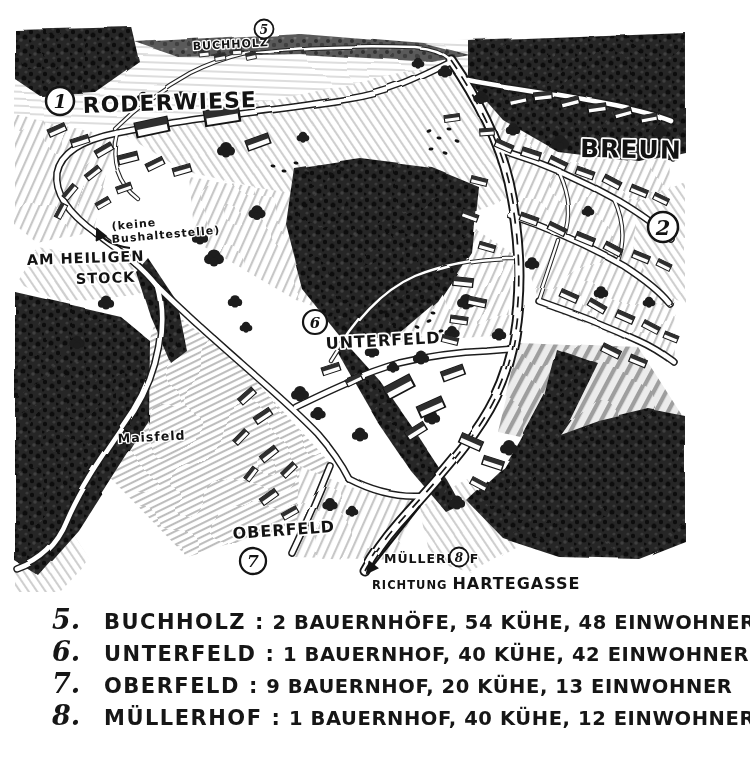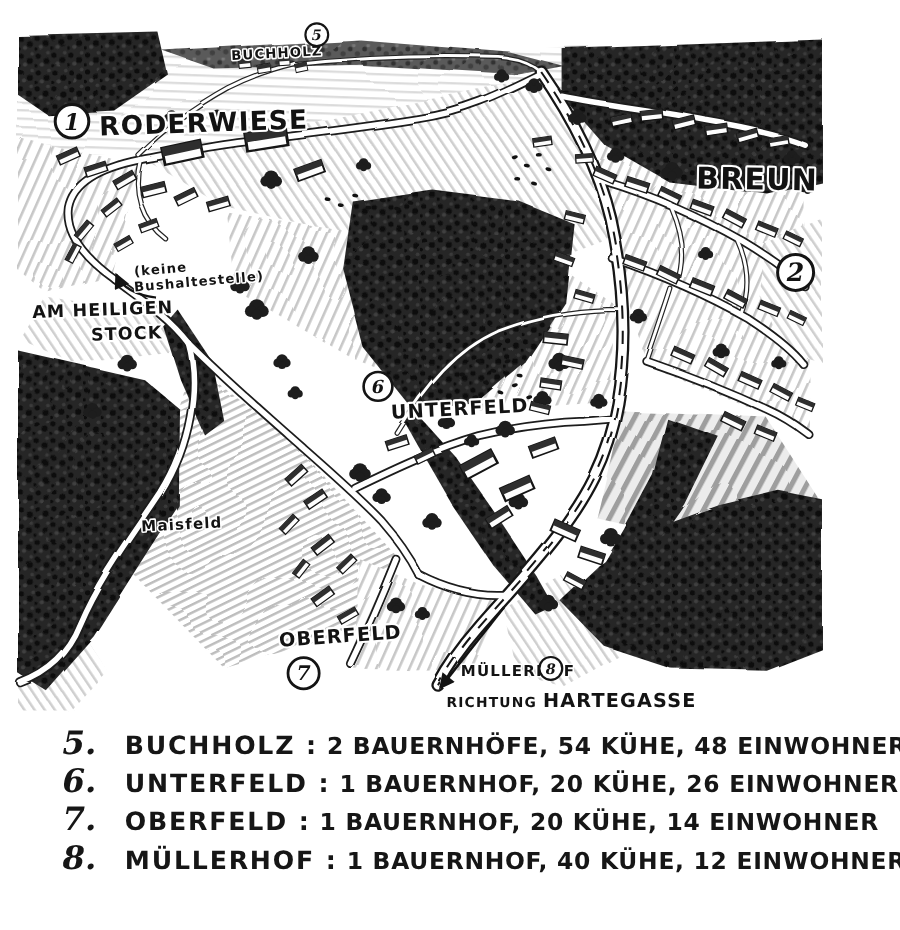--- a/index.html
+++ b/index.html
@@ -385,27 +385,27 @@
   <div class="legend-row">
     <span class="lg-num">5.</span>
     <span class="lg-name">BUCHHOLZ</span>
     <span class="lg-sep">:</span>
     <span class="lg-details">2 BAUERNHÖFE, 54 KÜHE, 48 EINWOHNER</span>
   </div>
   <div class="legend-row">
     <span class="lg-num">6.</span>
     <span class="lg-name">UNTERFELD</span>
     <span class="lg-sep">:</span>
-    <span class="lg-details">1 BAUERNHOF, 20 KÜHE, 26 EINWOHNER</span>
+    <span class="lg-details">1 BAUERNHOF, 40 KÜHE, 42 EINWOHNER</span>
   </div>
   <div class="legend-row">
     <span class="lg-num">7.</span>
     <span class="lg-name">OBERFELD</span>
     <span class="lg-sep">:</span>
-    <span class="lg-details">1 BAUERNHOF, 20 KÜHE, 14 EINWOHNER</span>
+    <span class="lg-details">9 BAUERNHOF, 20 KÜHE, 13 EINWOHNER</span>
   </div>
   <div class="legend-row">
     <span class="lg-num">8.</span>
     <span class="lg-name">MÜLLERHOF</span>
     <span class="lg-sep">:</span>
     <span class="lg-details">1 BAUERNHOF, 40 KÜHE, 12 EINWOHNER</span>
   </div>
 </div>
 
 </div>

